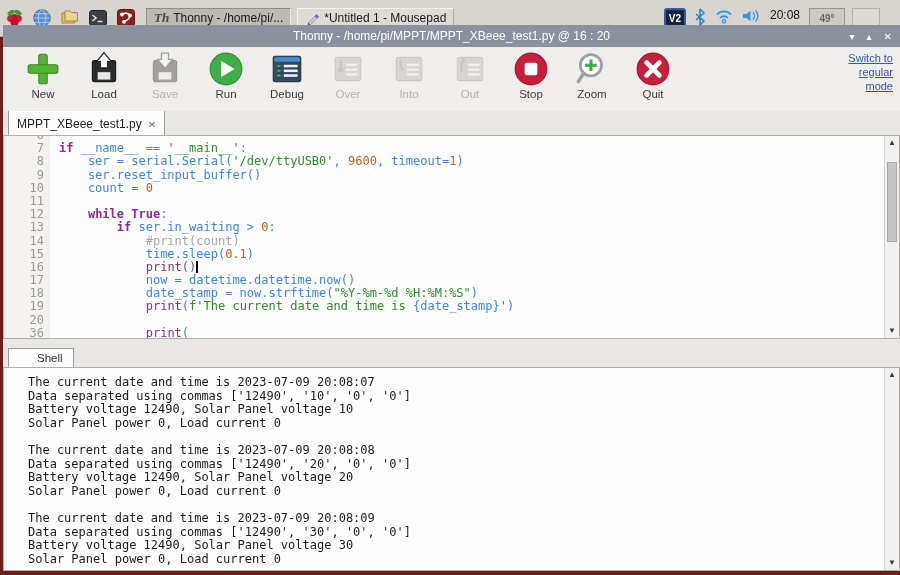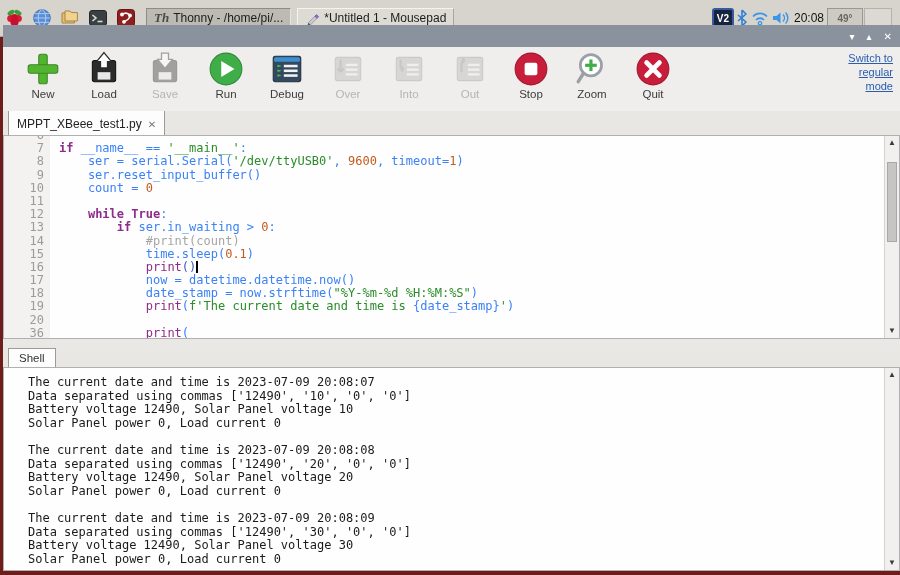--- a/index.html
+++ b/index.html
@@ -9,21 +9,21 @@
   
   .taskbar { position:absolute; top:0; left:0; width:900px; height:37px;
     background:#d7d4ce; border-bottom:1px solid #a9a6a0; display:flex; align-items:center; }
   .tb-ico { width:24px; height:21px; margin:0 2px; display:flex; align-items:center; justify-content:center; cursor:default; }
   .taskwin { height:21px; margin-left:6px; display:flex; align-items:center; gap:4px;
     padding:0 7px; font-size:12px; color:#1c1c1c; border:1px solid; max-width:160px; white-space:nowrap; overflow:hidden; }
   .taskwin.active { background:#bdbab4; border-color:#8f8c86 #e8e5df #e8e5df #8f8c86; }
   .taskwin.normal { background:#dedbd5; border-color:#f5f3ef #a9a6a0 #a9a6a0 #f5f3ef; }
   .taskwin .wtitle { overflow:hidden; text-overflow:clip; }
   .thonny-ico { font-family:"Liberation Serif",serif; font-style:italic; font-weight:bold; color:#4a4a4a; font-size:13px; }
-  .tray { margin-left:auto; display:flex; align-items:center; gap:1px; padding-right:8px; }
+  .tray { margin-left:auto; display:flex; align-items:flex-start; gap:7px; padding-right:20px; }
   .vncbox { width:22px; height:20px; background:#15233f; border:2px solid #3a5a9e; border-radius:3px;
     color:#fff; font-weight:bold; font-size:10px; display:flex; align-items:center; justify-content:center; }
   .clock { font-size:12px; color:#111; padding:0 2px; }
   .tempbox { width:36px; height:20px; background:#cdcac4; border:1px solid #9a978f;
     font-size:10px; color:#6a675f; font-weight:bold; display:flex; align-items:center; justify-content:center; }
   .blankwidget { width:28px; height:20px; background:#dcd9d4; border:1px solid #b5b2ac; }
 
   
   .window { position:absolute; top:25px; left:3px; width:897px; height:546px;
     background:#efeeec; display:flex; flex-direction:column; }
@@ -67,21 +67,21 @@
   
   .vscroll { position:absolute; top:0; right:0; bottom:0; width:15px; background:#f1f0ef; border-left:1px solid #d4d3d1; }
   .sb-arrow { position:absolute; left:0; width:100%; height:12px; color:#3a3a3a; font-size:8px; text-align:center; line-height:12px; cursor:pointer; }
   .sb-up { top:1px; } .sb-down { bottom:1px; }
   .sb-thumb { position:absolute; left:2px; width:10px; background:#c6c5c3; border:1px solid #a9a8a6; cursor:pointer; }
 
   .gap { height:6px; flex:none; background:#e9e8e5; }
 
   
   .shell-tabbar { height:22px; flex:none; background:#e9e7e4; padding-left:5px; display:flex; align-items:flex-end; }
-  .stab { background:#fdfdfd; border:1px solid #9e9b96; border-bottom:none; padding:3px 10px 3px 10px; font-size:11.5px; color:#333; }
+  .stab { background:#fdfdfd; border:1px solid #9e9b96; border-bottom:none; padding:3px 10px 3px 28px; font-size:11.5px; color:#333; }
   .shell { flex:1; background:#fefefe; border:1px solid #b0b0b0; position:relative; overflow:hidden;padding-left:32px; }
   .shell-scroll { position:absolute; top:0; left:0; right:15px; bottom:0; overflow:hidden; padding:8px 0 0 24px; }
   .shell-line { height:13.6px; line-height:13.6px; white-space:pre;
     font-family:"DejaVu Sans Mono","Liberation Mono",monospace; font-size:12px; color:#1a1a1a; }
 </style>
 </head>
 <body>
 
 <div class="taskbar">
   <div class="tb-ico">
@@ -156,20 +156,21 @@
     </svg>
     <span class="clock">20:08</span>
     <div class="tempbox">49°</div>
     <div class="blankwidget"></div>
   </div>
 </div>
 
 <div class="window">
 
   <div class="titlebar">
+    <span class="title">Thonny  -  /home/pi/MPPT/MPPT_XBeee_test1.py  @  16 : 20</span>
     <div class="wctrls">
       <span>▾</span>
       <span>▴</span>
       <span>✕</span>
     </div>
   </div>
 
   <div class="toolbar">
 
     <div class="tbtn">

